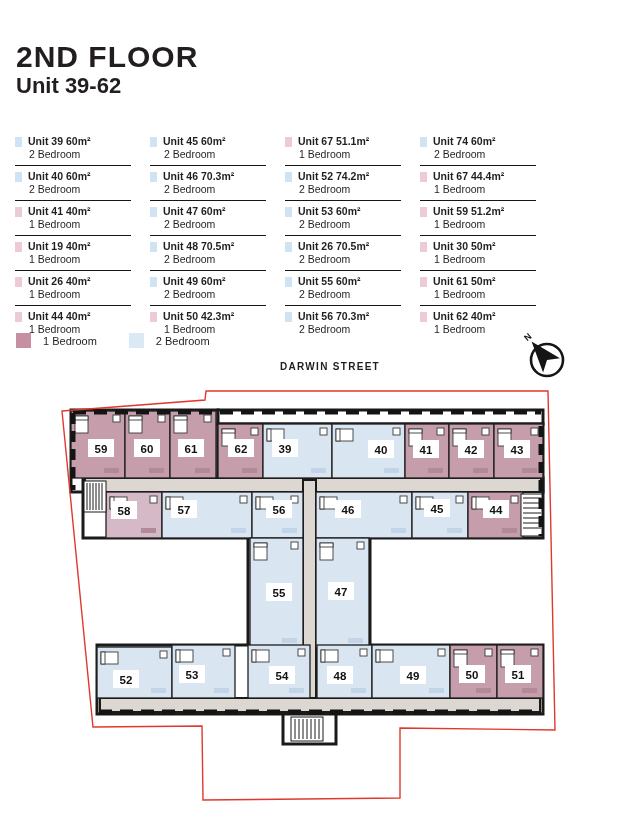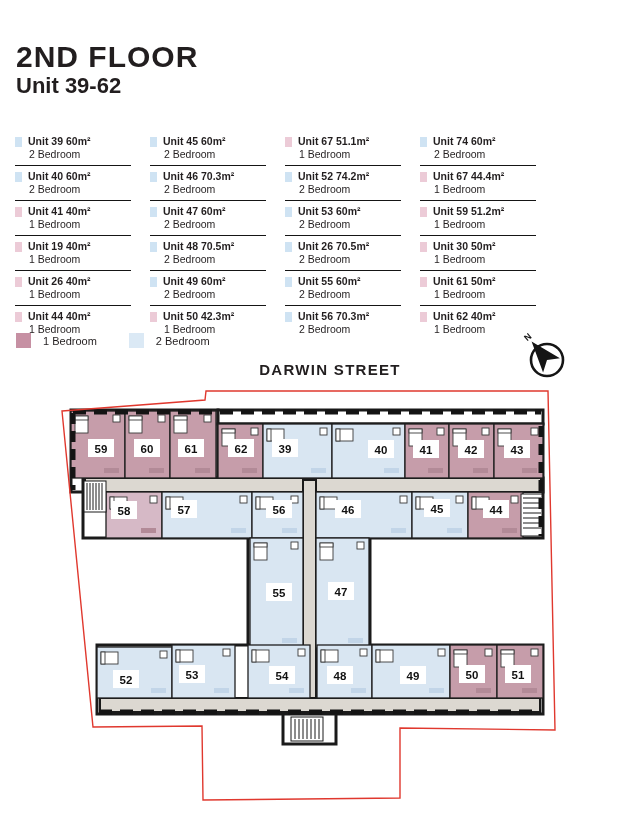--- a/index.html
+++ b/index.html
@@ -13,21 +13,21 @@
   .unit-item.divider{border-bottom:1.5px solid #151515;}
   .list-swatch{width:7px;height:10px;margin:2px 6px 0 0;flex:none;}
   .unit-l1{font-size:10.5px;font-weight:bold;white-space:nowrap;}
   .unit-l1 .area{font-weight:bold;margin-left:3px;}
   .unit-l2{font-size:10.5px;margin-top:1px;padding-left:1px;}
   #legend{position:absolute;left:16px;top:333px;display:flex;align-items:center;}
   .legend-item{display:flex;align-items:center;font-size:11px;}
   .legend-item + .legend-item{margin-left:32px;}
   .legend-swatch{width:15px;height:15px;margin-right:12px;}
   #street-label{position:absolute;left:250px;top:361px;width:160px;text-align:center;
-                font-size:15px;font-weight:bold;letter-spacing:1.3px;}
+                font-size:10px;font-weight:bold;letter-spacing:1.3px;}
   #north{position:absolute;left:516px;top:328px;}
   #plan-wrap{position:absolute;left:0;top:385px;}
   svg text{font-family:"Liberation Sans","DejaVu Sans",sans-serif;}
 </style>
 </head>
 <body>
 
 <div id="page">
 
   <div id="floor-title">2ND FLOOR</div>

